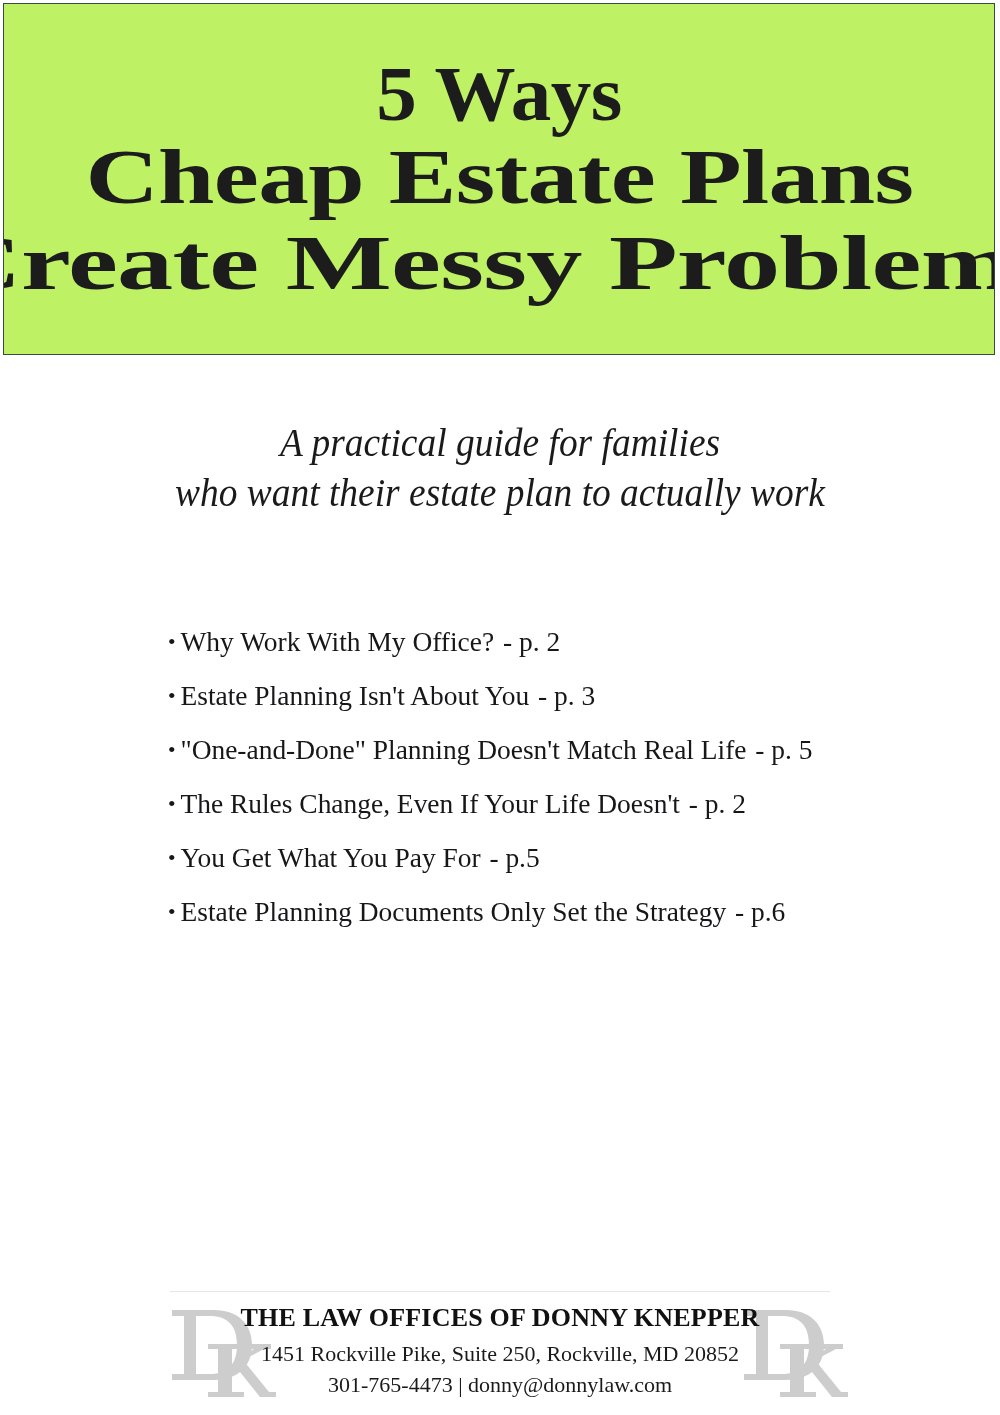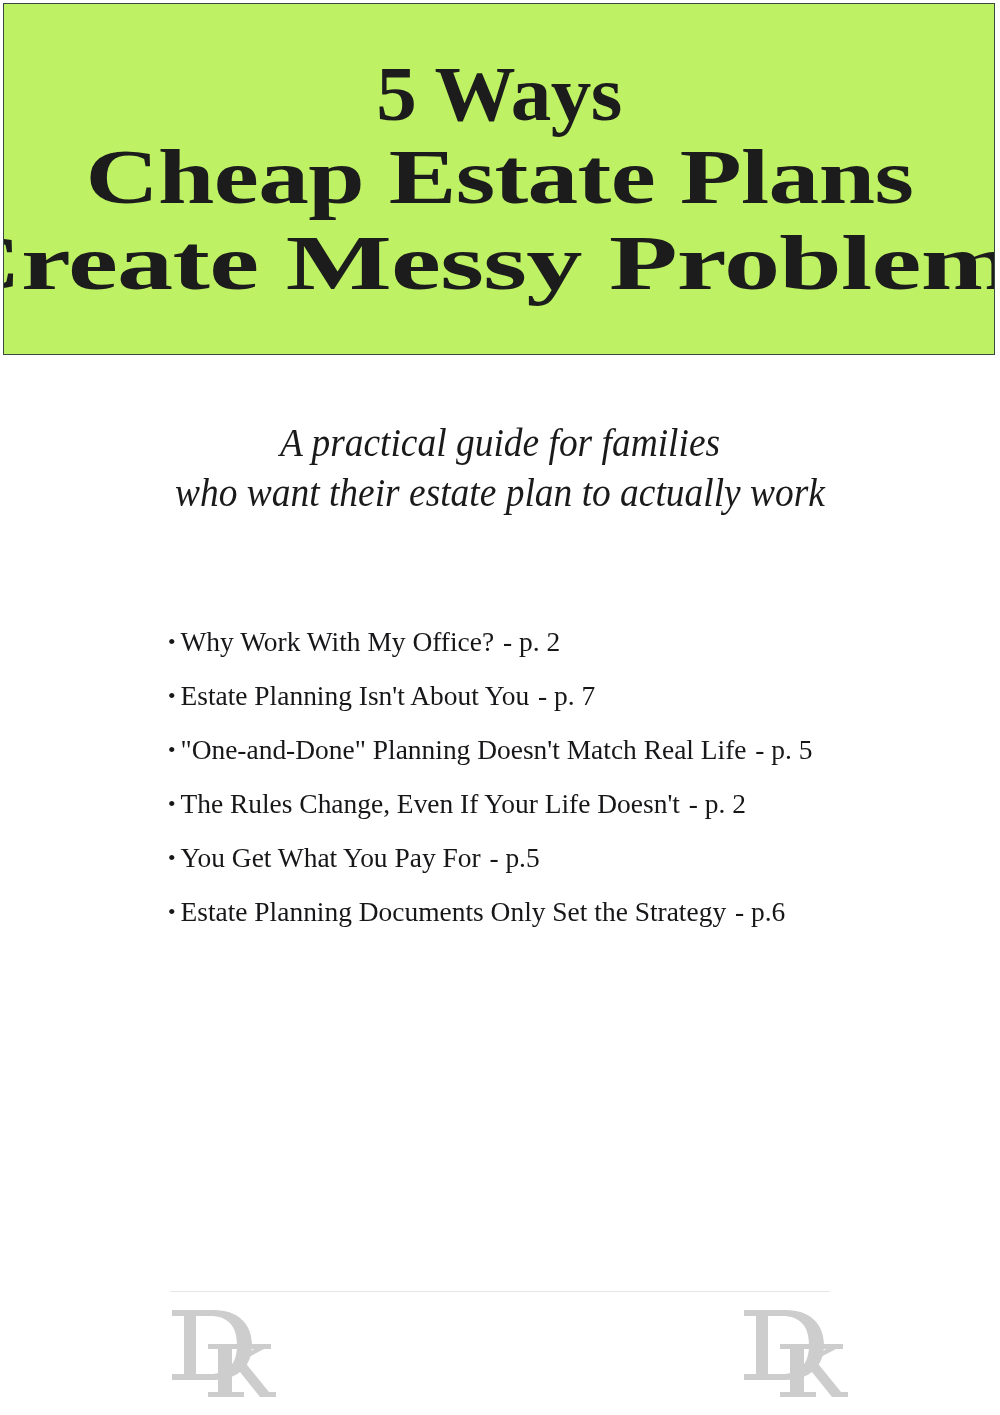--- a/index.html
+++ b/index.html
@@ -172,21 +172,21 @@
   <span class="sub-line">who want their estate plan to actually work</span>
 </div>
 
 <div class="toc">
 
   <div class="toc-item">
     <span class="toc-bullet">•</span><span class="toc-label">Why Work With My Office?</span><span class="toc-sep">-</span><span class="toc-page">p. 2</span>
   </div>
 
   <div class="toc-item">
-    <span class="toc-bullet">•</span><span class="toc-label">Estate Planning Isn't About You</span><span class="toc-sep">-</span><span class="toc-page">p. 7</span>
+    <span class="toc-bullet">•</span><span class="toc-label">Estate Planning Isn't About You</span><span class="toc-sep">-</span><span class="toc-page">p. 3</span>
   </div>
 
   <div class="toc-item">
     <span class="toc-bullet">•</span><span class="toc-label">"One-and-Done" Planning Doesn't Match Real Life</span><span class="toc-sep">-</span><span class="toc-page">p. 5</span>
   </div>
 
   <div class="toc-item">
     <span class="toc-bullet">•</span><span class="toc-label">The Rules Change, Even If Your Life Doesn't</span><span class="toc-sep">-</span><span class="toc-page">p. 2</span>
   </div>
 
@@ -225,14 +225,19 @@
         <path d="M4 12 L4 18 L16 18 L16 76 L4 76 L4 82 L46 82
                  C70 82 84 68 84 47 C84 26 70 12 46 12 Z
                  M28 18 L42 18 C60 18 69 28 69 47 C69 66 60 76 42 76 L28 76 Z"></path>
         <path d="M40 46 L40 51 L50 51 L50 94 L40 94 L40 99 L76 99 L76 94 L64 94
                  L64 73 L68 69 L92 99 L108 99 L108 94 L101 94 L75 62 L96 51 L103 51
                  L103 46 L78 46 L78 51 L86 51 L64 66 L64 51 L76 51 L76 46 Z"></path>
       </g>
     </svg>
   </div>
 
+  <div class="footer-center">
+    <div class="firm-name">THE LAW OFFICES OF DONNY KNEPPER</div>
+    <div class="firm-address">1451 Rockville Pike, Suite 250, Rockville, MD 20852</div>
+    <div class="firm-contact">301-765-4473 | donny@donnylaw.com</div>
+  </div>
 
 </div>
 
 </body></html>

